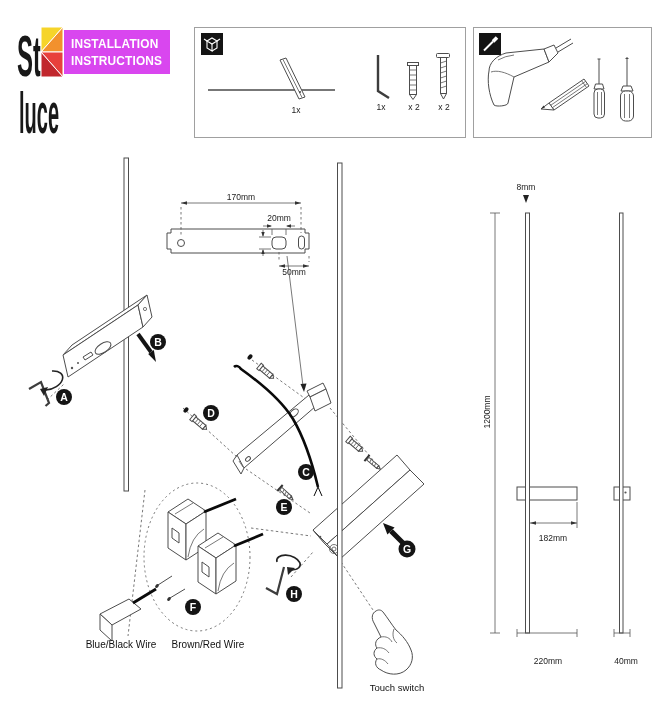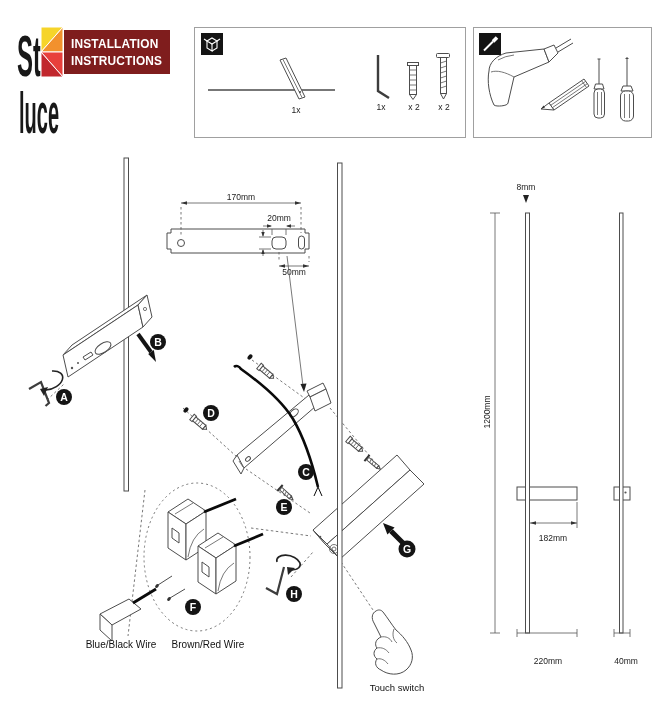--- a/index.html
+++ b/index.html
@@ -1,21 +1,21 @@
 <!DOCTYPE html>
 <html><head>
 <meta charset="utf-8">
 <style>
   html,body { margin:0; padding:0; background:#e8e8e8; }
   .page { position:relative; width:658px; height:720px; background:#ffffff; overflow:hidden;
           font-family:"Liberation Sans", sans-serif; margin:0 auto; }
   svg text { font-family:"Liberation Sans", sans-serif; }
   .logo { position:absolute; left:17px; top:25px; }
   .title-box { position:absolute; left:64px; top:30px; width:106px; height:44px;
-               background:#7f1d1d; color:#fff; font-weight:bold; font-size:13.5px;
+               background:#d946ef; color:#fff; font-weight:bold; font-size:13.5px;
                line-height:16.5px; padding:6px 0 0 7px; box-sizing:border-box; }
   .title-box span { display:block; transform:scaleX(.88); transform-origin:left; letter-spacing:.2px; }
   .item-info { position:absolute; left:64px; top:79px; font-size:11.5px; color:#1a1a1a;
                line-height:18.5px; white-space:nowrap; }
   .item-info div { transform:scaleX(.79); transform-origin:left; }
   .art { position:absolute; left:0; top:0; }
   .dim  { font-size:8.5px; fill:#222; }
   .qty  { font-size:8.5px; fill:#222; }
   .lbl  { font-size:10px;  fill:#111; }
   .tch  { font-size:9.5px; fill:#111; }

